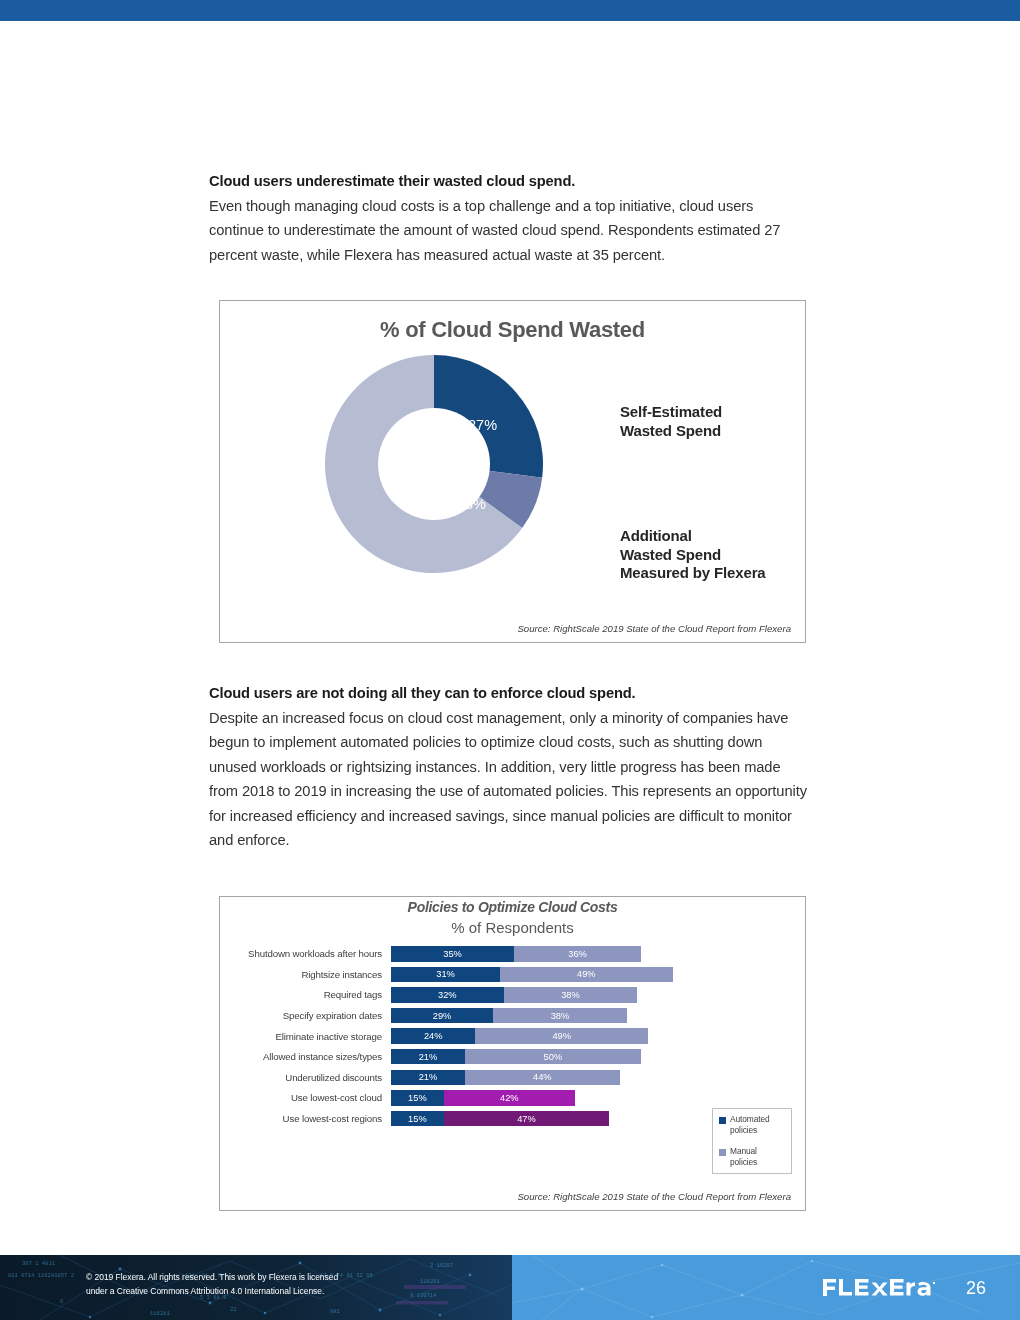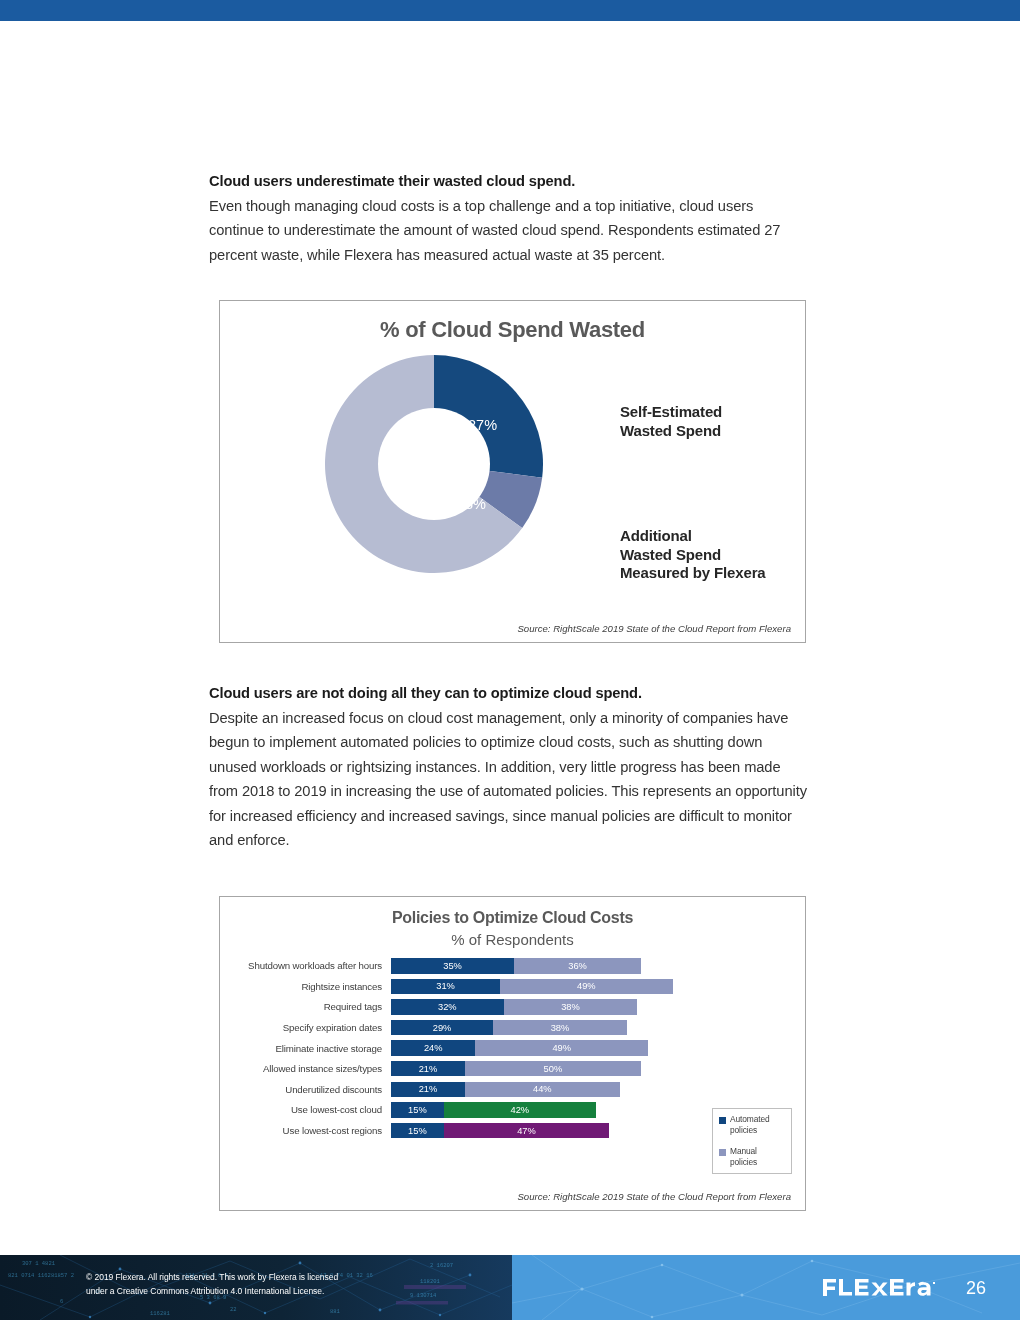--- a/index.html
+++ b/index.html
@@ -59,21 +59,21 @@
   #donut-box { left: 219px; top: 279px; width: 587px; height: 343px; }
   #bars-box  { left: 219px; top: 875px; width: 587px; height: 315px; }
 
   .chart-title {
     text-align: center;
     font-weight: bold;
     color: #595959;
     letter-spacing: -0.3px;
   }
   #donut-box .chart-title { font-size: 22px; margin-top: 16px; }
-  #bars-box  .chart-title { font-size: 16px; margin-top: 12px; }
+  #bars-box  .chart-title { font-size: 14px; margin-top: 2px; font-style: italic; }
 
   .chart-subtitle {
     text-align: center;
     font-size: 15px;
     color: #595959;
     margin-top: 4px;
   }
 
   .source-note {
     position: absolute;
@@ -248,21 +248,21 @@
         <div>Additional</div>
         <div>Wasted Spend</div>
         <div>Measured by Flexera</div>
       </div>
     </div>
 
     <div class="source-note">Source: RightScale 2019 State of the Cloud Report from Flexera</div>
   </div>
 
   <div class="text-block second">
-    <p class="lead">Cloud users are not doing all they can to optimize cloud spend.</p>
+    <p class="lead">Cloud users are not doing all they can to enforce cloud spend.</p>
     <p class="body-text">Despite an increased focus on cloud cost management, only a minority of companies have begun to implement automated policies to optimize cloud costs, such as shutting down unused workloads or rightsizing instances. In addition, very little progress has been made from 2018 to 2019 in increasing the use of automated policies. This represents an opportunity for increased efficiency and increased savings, since manual policies are difficult to monitor and enforce.</p>
   </div>
 
   <div class="chart-box" id="bars-box">
     <div class="chart-title">Policies to Optimize Cloud Costs</div>
     <div class="chart-subtitle">% of Respondents</div>
 
     <div class="bars-area" id="bars-area">
         <div class="bar-row">
           <div class="bar-cat">Shutdown workloads after hours</div>
@@ -310,21 +310,21 @@
           <div class="bar-cat">Underutilized discounts</div>
           <div class="bar-track">
             <div class="seg auto" style="width: 73.92px; background: rgb(16, 70, 127);">21%</div>
             <div class="seg manual" style="width: 154.88px; background: rgb(140, 150, 190);">44%</div>
           </div>
         </div>
         <div class="bar-row">
           <div class="bar-cat">Use lowest-cost cloud</div>
           <div class="bar-track">
             <div class="seg auto" style="width: 52.8px; background: rgb(16, 70, 127);">15%</div>
-            <div class="seg manual" style="width: 152px; background: #15803d;">42%</div>
+            <div class="seg manual" style="width: 131px; background: #a21caf;">42%</div>
           </div>
         </div>
         <div class="bar-row">
           <div class="bar-cat">Use lowest-cost regions</div>
           <div class="bar-track">
             <div class="seg auto" style="width: 52.8px; background: rgb(16, 70, 127);">15%</div>
             <div class="seg manual" style="width: 165.44px; background: #701a75;">47%</div>
           </div>
         </div>
       </div>

